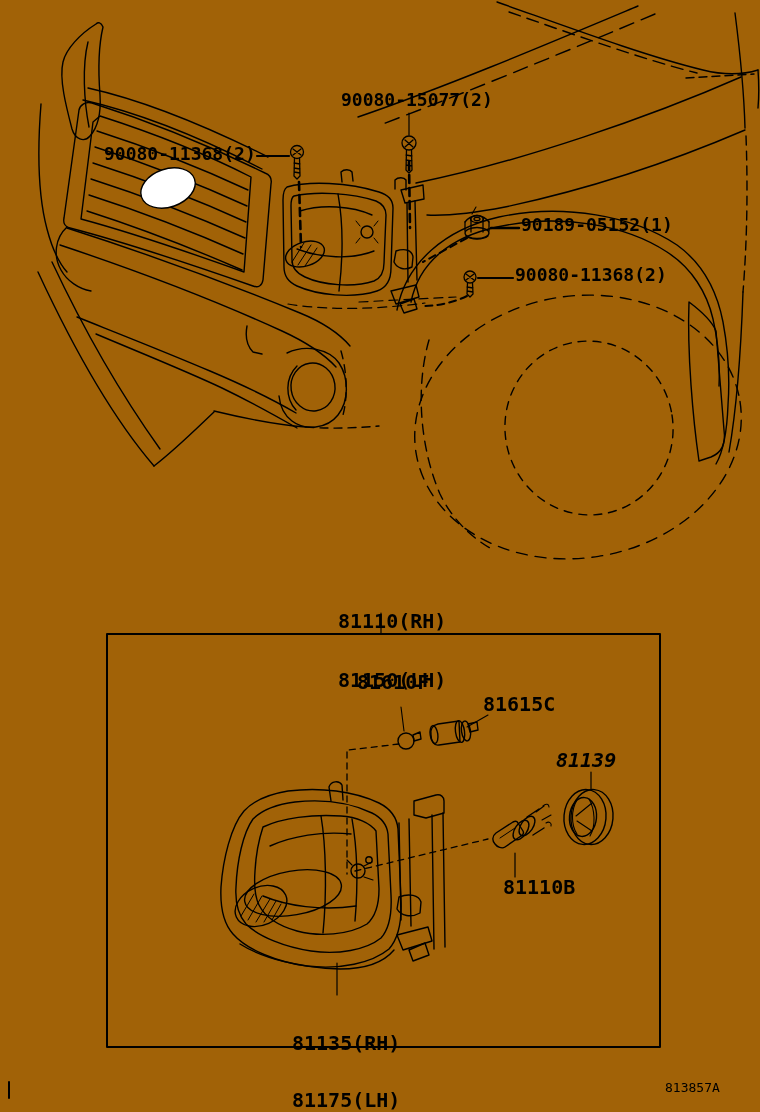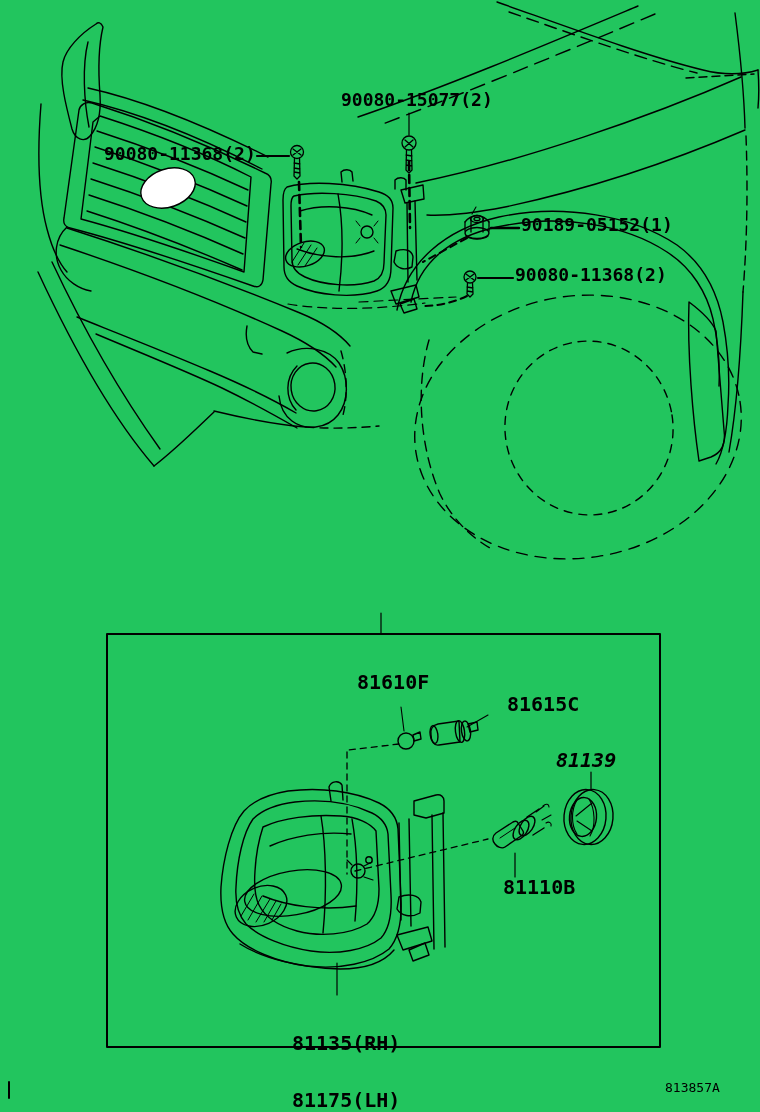--- a/index.html
+++ b/index.html
@@ -1,17 +1,17 @@
 <!DOCTYPE html>
 <html><head>
 <meta charset="utf-8">
 <style>
   html,body { margin:0; padding:0; background:#ffffff; }
   #stage {
-    position:relative; width:760px; height:1112px; background:#22c55e;
+    position:relative; width:760px; height:1112px; background:#a16207;
     font-family:"DejaVu Sans Mono","Liberation Mono",monospace; color:#000;
     overflow:hidden;
   }
   #artwork { position:absolute; left:0; top:0; }
   .lbl {
     position:absolute; font-weight:bold; font-size:18px; line-height:1;
     white-space:pre; letter-spacing:0px; color:#000;
   }
   .lbl-lg { font-size:20px; }
   .pair div { line-height:19px; }
@@ -223,24 +223,28 @@
   </svg>
 
   <div class="lbl" style="left:341px; top:91px;">90080-15077(2)</div>
 
   <div class="lbl" style="left:104px; top:145px;">90080-11368(2)</div>
 
   <div class="lbl" style="left:521px; top:216px;">90189-05152(1)</div>
 
   <div class="lbl" style="left:515px; top:266px;">90080-11368(2)</div>
 
+  <div class="lbl lbl-lg pair" style="left:338px; top:572px;">
+    <div>81110(RH)</div>
+    <div>81150(LH)</div>
+  </div>
 
   <div class="lbl lbl-lg" style="left:357px; top:672px;">81610F</div>
 
-  <div class="lbl lbl-lg" style="left:483px; top:694px;margin-left:24px;">81615C</div>
+  <div class="lbl lbl-lg" style="left:483px; top:694px;">81615C</div>
 
   <div class="lbl lbl-lg" style="left:556px; top:750px;font-style:italic;">81139</div>
 
   <div class="lbl lbl-lg" style="left:503px; top:877px;">81110B</div>
 
   <div class="lbl lbl-lg pair-tight" style="left:292px; top:995px;">
     <div>81135(RH)</div>
     <div>81175(LH)</div>
   </div>
 

